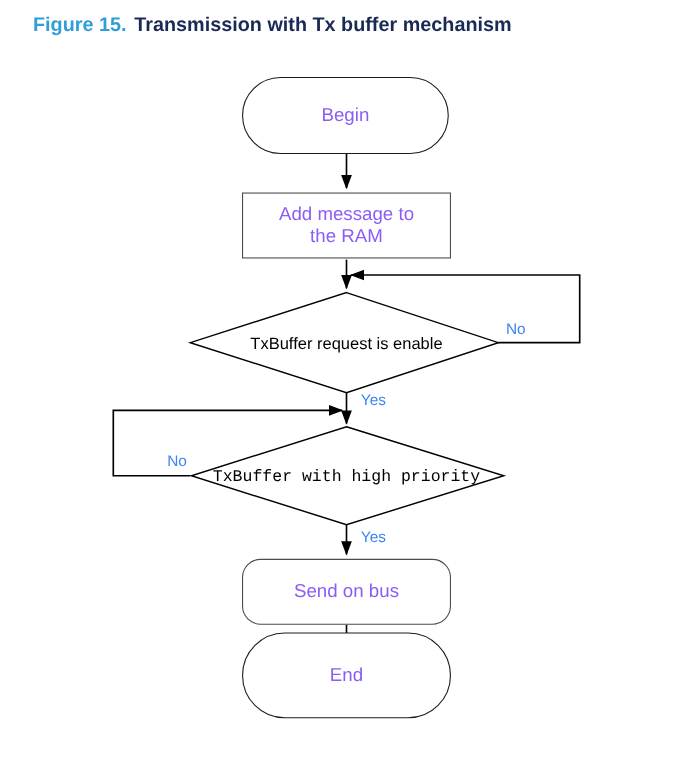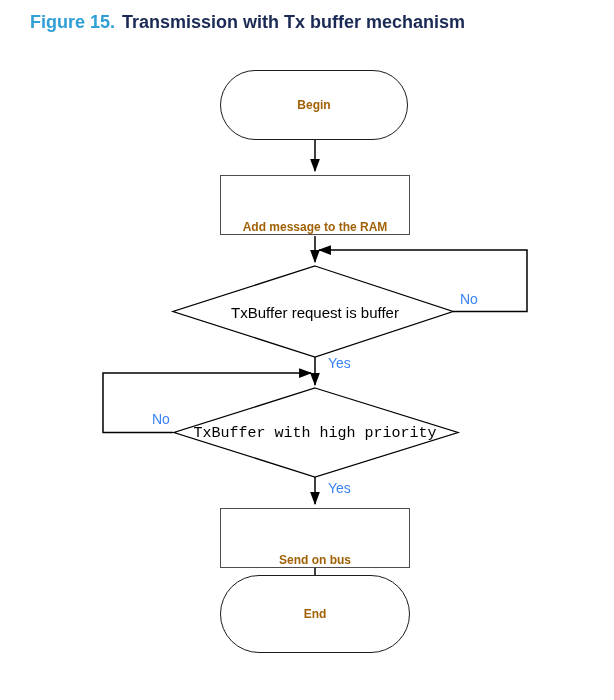--- a/index.html
+++ b/index.html
@@ -45,36 +45,34 @@
     fill: #ffffff;
     stroke: #000000;
     stroke-width: 1.3;
   }
   .node {
     position: absolute;
     display: flex;
     align-items: center;
     justify-content: center;
     text-align: center;
-    font-size: 12px;
-    color: #a16207;
+    font-size: 17px;
+    color: #8b5cf6;
     background: #ffffff;
     box-sizing: border-box;
-    font-weight: bold;
   }
   .terminator {
     border: 1.5px solid #1c1c1c;
   }
   .process {
     border: 1.5px solid #4c4c4c;
-    align-items: flex-end;
   }
   #node-begin   { left: 220px; top: 70px;  width: 188px; height: 70px; border-radius: 35px; }
   #node-add     { left: 220px; top: 175px; width: 190px; height: 60px; }
-  #node-send    { left: 220px; top: 508px; width: 190px; height: 60px; }
+  #node-send    { left: 220px; top: 508px; width: 190px; height: 60px; border-radius: 17px; }
   #node-end     { left: 220px; top: 575px; width: 190px; height: 78px; border-radius: 39px; }
   #node-add .wrap { display: inline-block; max-width: 150px; }
   .decision-label {
     position: absolute;
     font-size: 15px;
     color: #000000;
     text-align: center;
     width: 280px;
     left: 175px;
   }
@@ -120,21 +118,21 @@
   </svg>
 
   <div class="node terminator" id="node-begin">
     <span>Begin</span>
   </div>
 
   <div class="node process" id="node-add">
     <span class="wrap">Add message to the RAM</span>
   </div>
 
-  <div class="decision-label" id="label-request">TxBuffer request is buffer</div>
+  <div class="decision-label" id="label-request">TxBuffer request is enable</div>
 
   <div class="decision-label" id="label-priority">TxBuffer with high priority</div>
 
   <div class="node process" id="node-send">
     <span>Send on bus</span>
   </div>
 
   <div class="node terminator" id="node-end">
     <span>End</span>
   </div>

